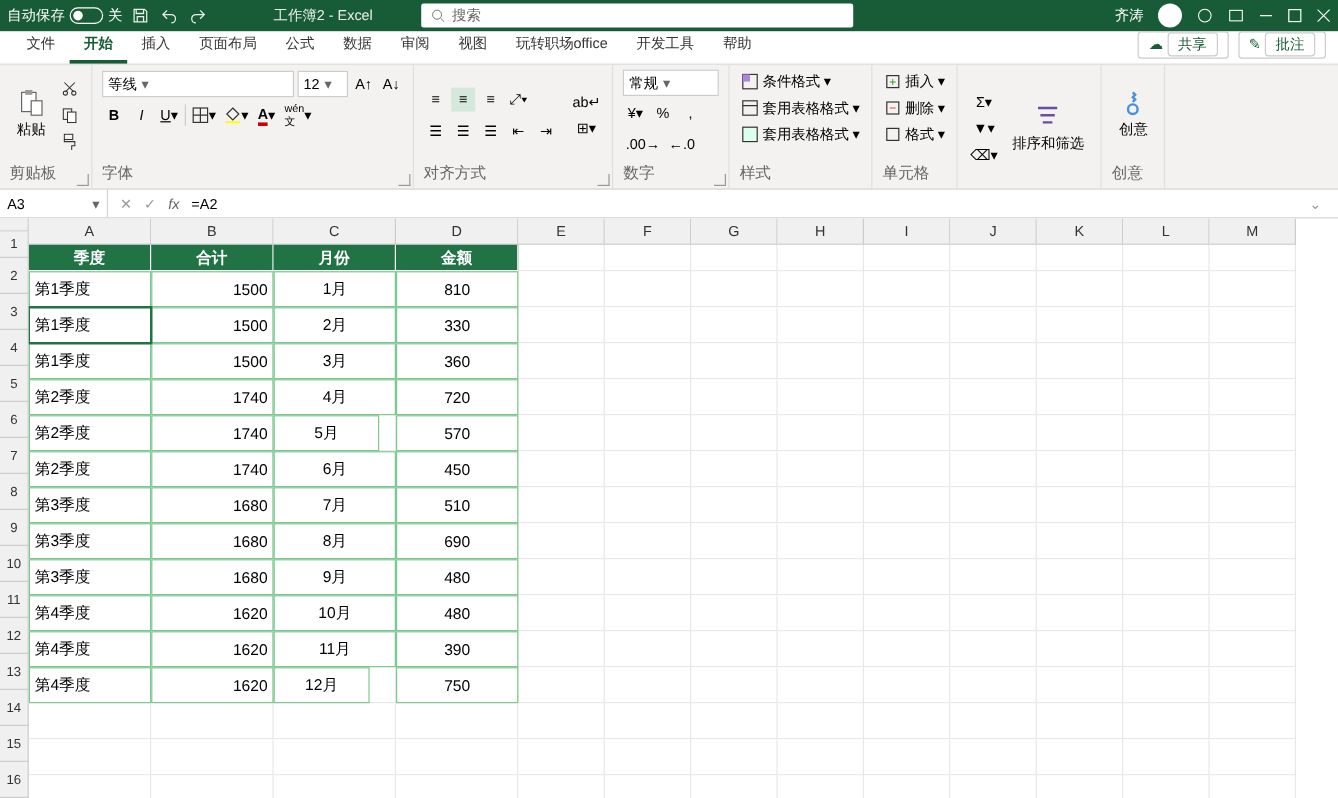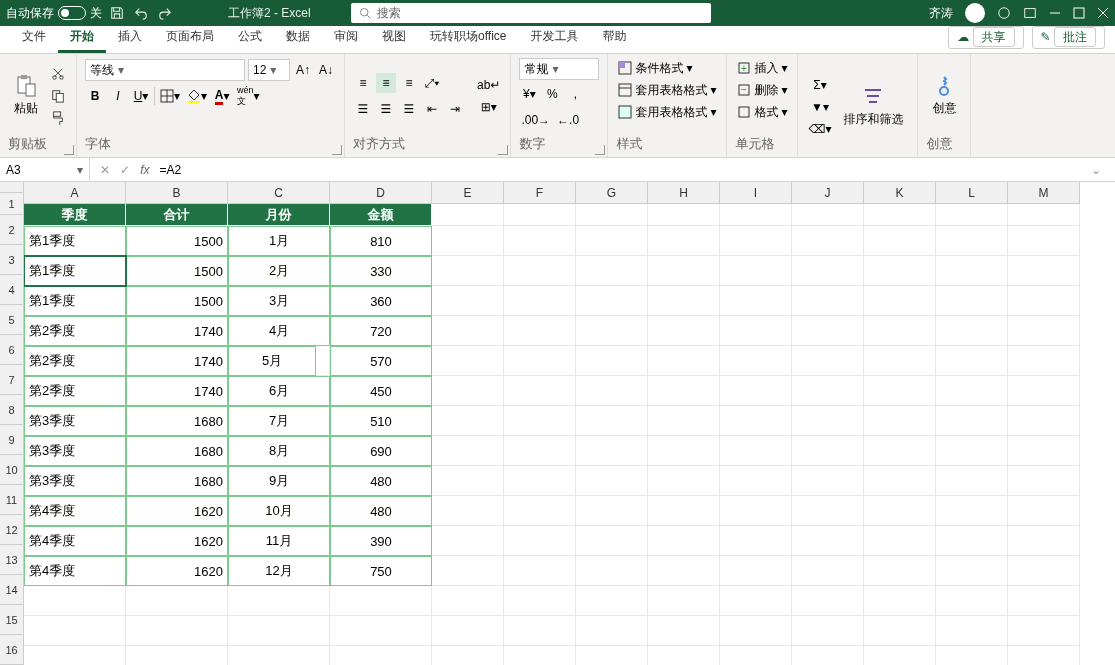--- a/index.html
+++ b/index.html
@@ -633,18 +633,18 @@
         <div class="cell green-border" style="left: 0px; top: 292px; width: 102px; height: 30px;">第4季度</div>
         <div class="cell green-border data-r" style="left: 102px; top: 292px; width: 102px; height: 30px;">1620</div>
         <div class="cell green-border data-c" style="left: 204px; top: 292px; width: 102px; height: 30px;">10月</div>
         <div class="cell green-border data-c" style="left: 306px; top: 292px; width: 102px; height: 30px;">480</div>
         <div class="cell green-border" style="left: 0px; top: 322px; width: 102px; height: 30px;">第4季度</div>
         <div class="cell green-border data-r" style="left: 102px; top: 322px; width: 102px; height: 30px;">1620</div>
         <div class="cell green-border data-c" style="left: 204px; top: 322px; width: 102px; height: 30px;">11月</div>
         <div class="cell green-border data-c" style="left: 306px; top: 322px; width: 102px; height: 30px;">390</div>
         <div class="cell green-border" style="left: 0px; top: 352px; width: 102px; height: 30px;">第4季度</div>
         <div class="cell green-border data-r" style="left: 102px; top: 352px; width: 102px; height: 30px;">1620</div>
-        <div class="cell green-border data-c" style="left: 204px; top: 352px; width: 102px; height: 30px;">12月</div>
+        <div class="cell green-border data-c" style="left: 204px; top: 352px; width: 80px; height: 30px;">12月</div>
         <div class="cell green-border data-c" style="left: 306px; top: 352px; width: 102px; height: 30px;">750</div>
         <div class="cell sel" style="left: 0px; top: 52px; width: 102px; height: 30px; pointer-events: none;"></div>
       </div>
   </div>
 </div>
 
 </body></html>

